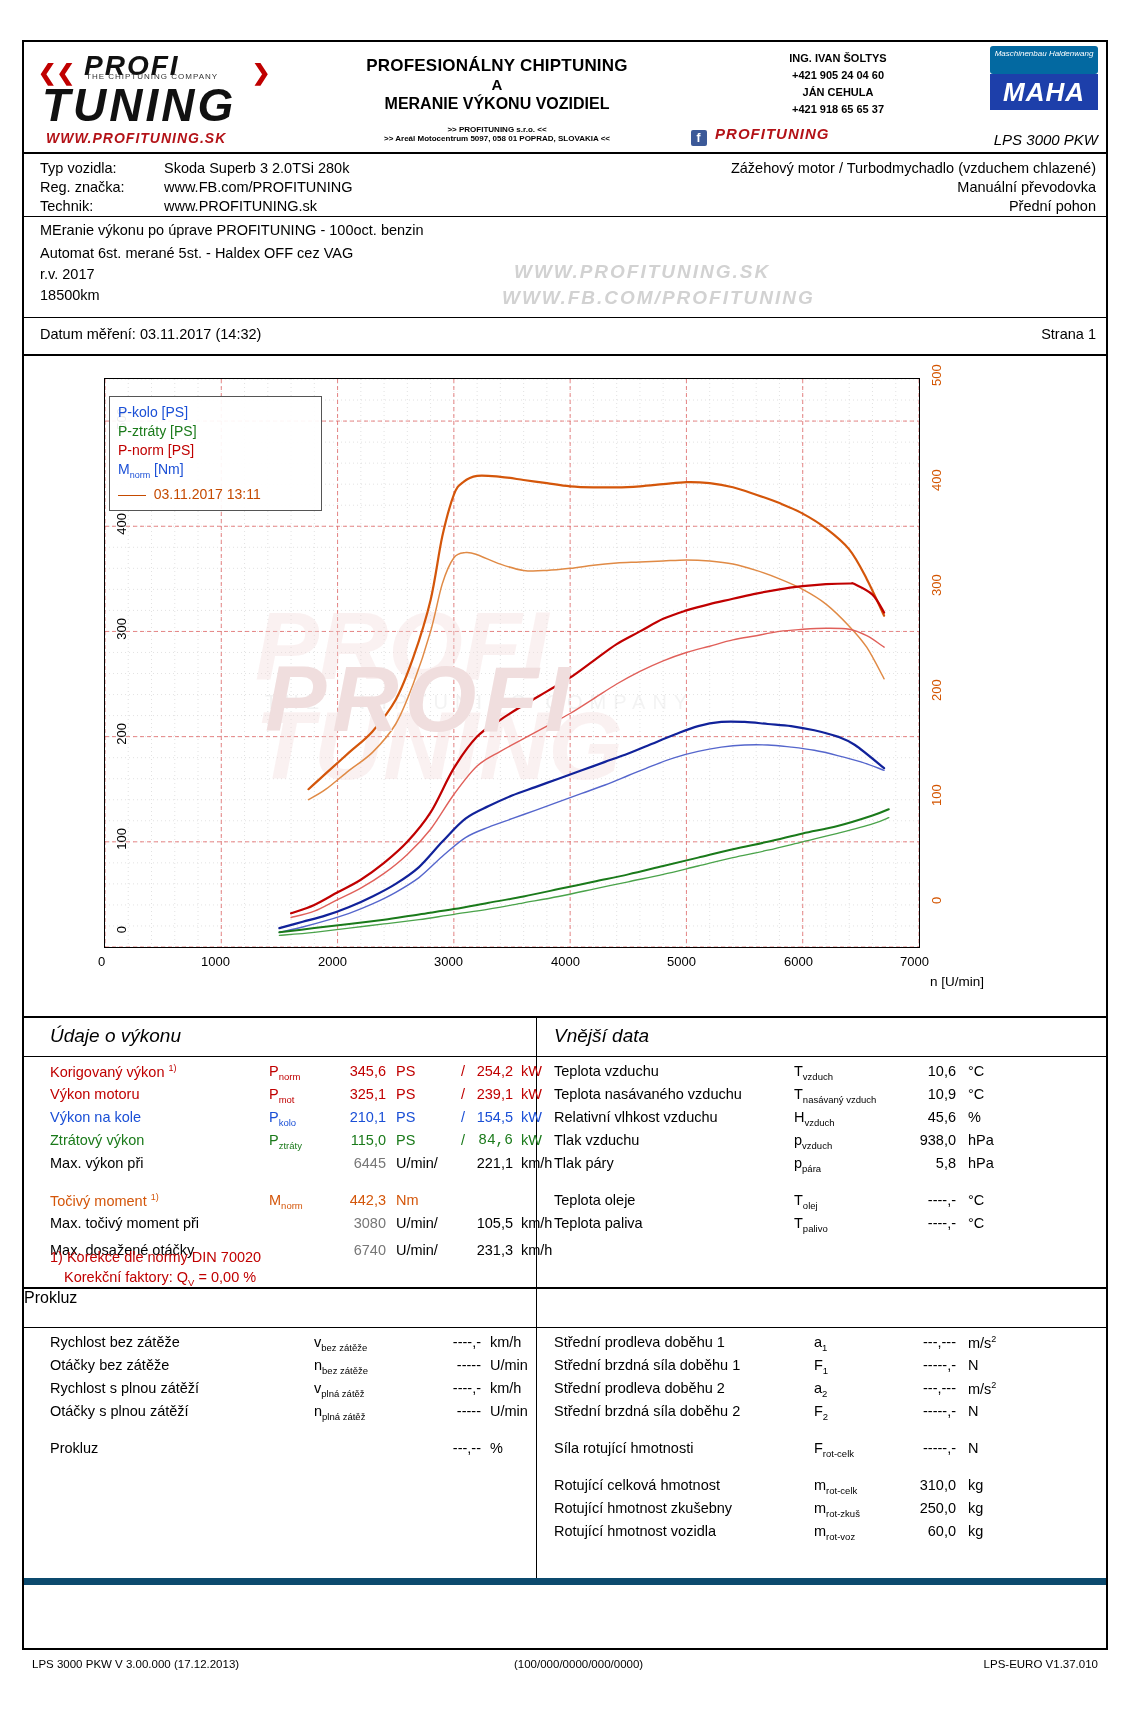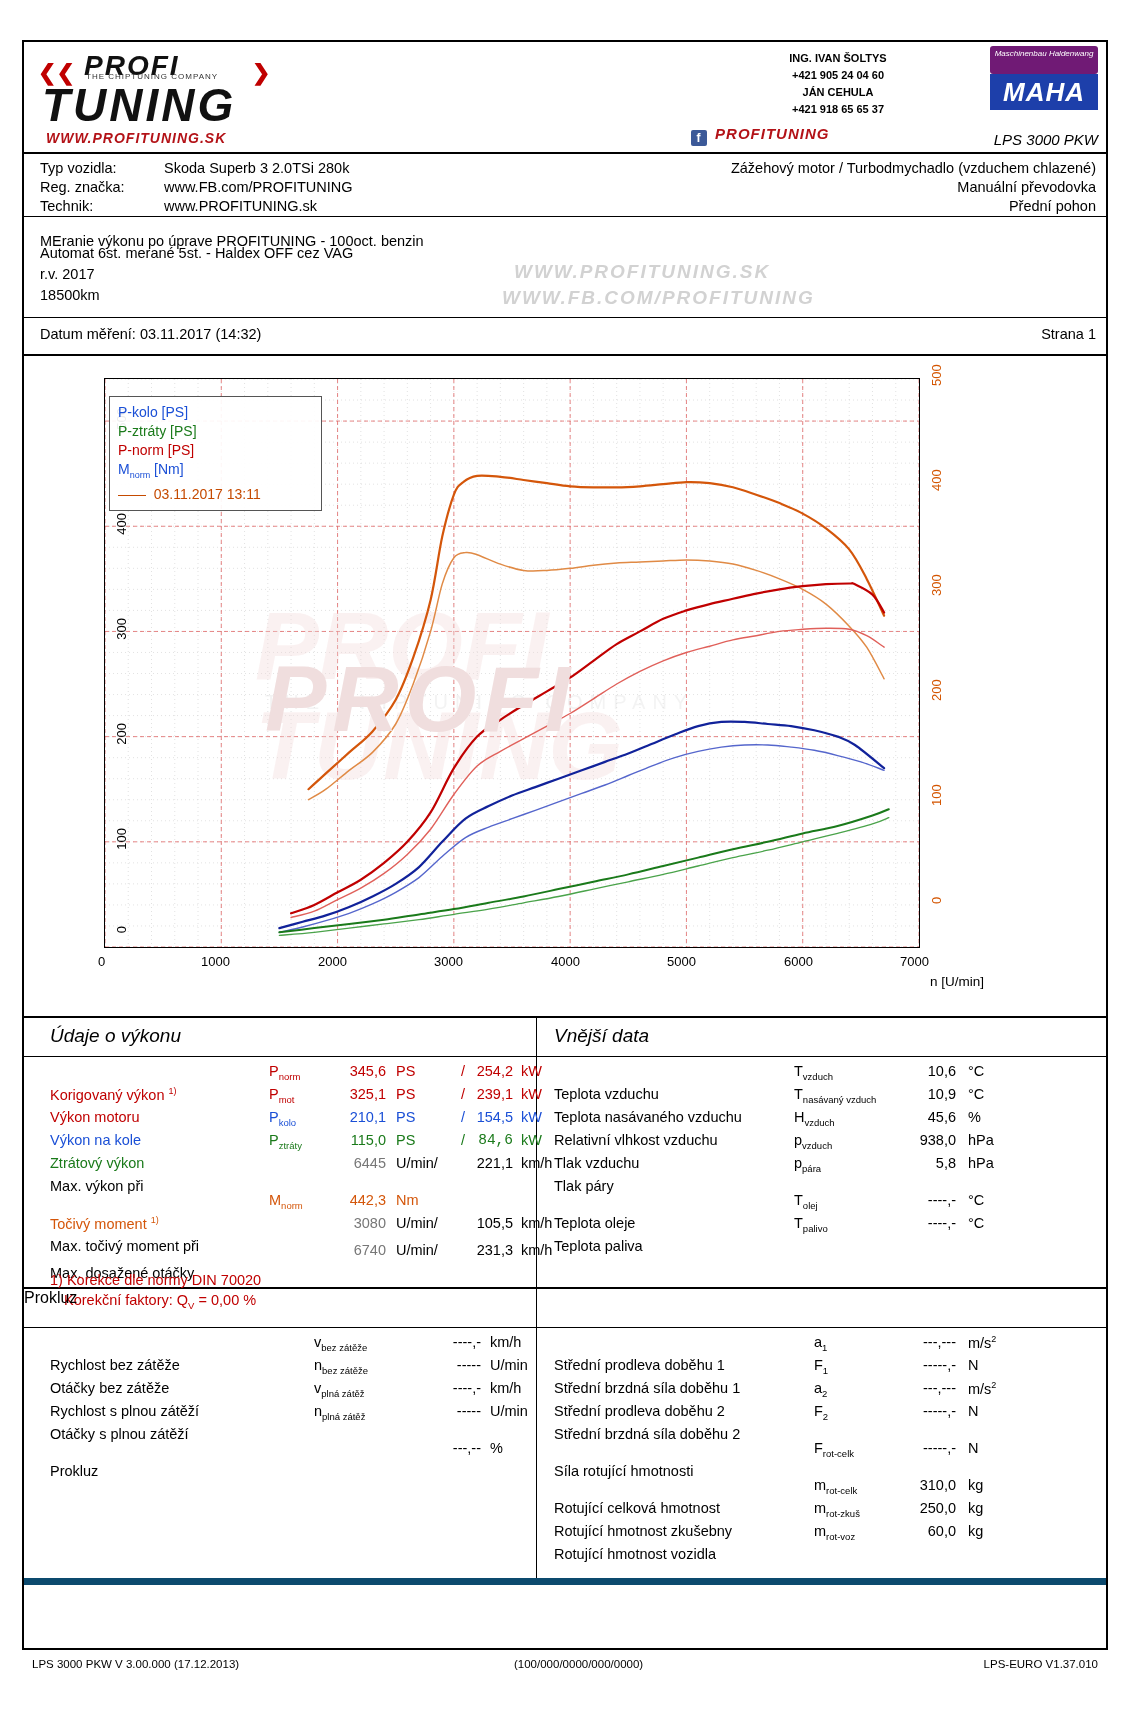--- a/index.html
+++ b/index.html
@@ -19,21 +19,21 @@
   .hdr-mid{position:absolute;left:292px;top:0;width:362px;height:108px;text-align:center;}
   .hdr-mid .l1{margin-top:14px;font-size:17px;font-weight:bold;letter-spacing:.2px;}
   .hdr-mid .l2{font-size:15px;font-weight:bold;}
   .hdr-mid .l3{margin-top:2px;font-size:16px;font-weight:bold;}
   .hdr-mid .l4{margin-top:12px;font-size:8px;font-weight:bold;}
   .hdr-mid .l5{font-size:8px;font-weight:bold;}
 
   .hdr-right{position:absolute;left:656px;top:0;right:0;height:108px;}
   .hdr-right .c{text-align:center;font-size:11px;font-weight:bold;line-height:17px;padding-top:8px;padding-right:110px;}
   .maha{position:absolute;right:8px;top:4px;width:108px;height:76px;}
-  .maha .top{position:absolute;left:0;top:0;width:108px;height:28px;background:#701a75;border-radius:3px;color:#fff;font-size:8px;text-align:center;line-height:10px;padding-top:3px;box-sizing:border-box;font-style:italic;}
+  .maha .top{position:absolute;left:0;top:0;width:108px;height:28px;background:#0369a1;border-radius:3px;color:#fff;font-size:8px;text-align:center;line-height:10px;padding-top:3px;box-sizing:border-box;font-style:italic;}
   .maha .bot{position:absolute;left:0;top:28px;width:108px;height:36px;background:#1d3faa;color:#fff;font-size:26px;font-weight:bold;font-style:italic;text-align:center;line-height:36px;letter-spacing:1px;}
   .fbrow{position:absolute;left:0;bottom:4px;width:100%;text-align:center;}
   .fb-ic{display:inline-block;width:16px;height:16px;background:#3b5998;color:#fff;font-size:12px;font-weight:bold;text-align:center;line-height:16px;vertical-align:-3px;border-radius:2px;}
   .fb-tx{display:inline-block;font-size:15px;font-weight:bold;font-style:italic;color:#b31217;letter-spacing:1px;margin-left:4px;}
   .lps{position:absolute;right:8px;bottom:2px;font-size:15px;font-style:italic;}
 
   
   .info1{position:relative;height:62px;border-bottom:1px solid #000;}
   .info1 .lbl{position:absolute;font-size:14.5px;}
   .info1 .val{position:absolute;font-size:14.5px;}
@@ -63,21 +63,21 @@
   .legend sub{font-size:9px;}
   .wm-big{position:absolute;left:180px;top:310px;font-size:92px;font-weight:bold;font-style:italic;color:#f0dede;letter-spacing:6px;line-height:80px;pointer-events:none;}
 
   
   .tblhdr{position:relative;height:38px;border-bottom:1px solid #000;}
   .tblhdr .t{position:absolute;top:7px;font-size:19px;font-style:italic;}
   .vdiv{position:absolute;top:0;bottom:0;width:0;border-left:1px solid #000;}
   .blockA{position:relative;height:230px;border-bottom:2px solid #000;}
   .blockB{position:relative;height:38px;border-bottom:1px solid #000;}
   .blockC{position:relative;height:250px;border-bottom:7px solid #0c4a6e;}
-  .row{position:absolute;font-size:14.5px;white-space:nowrap;margin-top:23px;}
+  .row{position:absolute;font-size:14.5px;white-space:nowrap;}
   .sym{position:absolute;font-size:14.5px;}
   .sym sub{font-size:9.5px;}
   .num{position:absolute;font-size:14.5px;text-align:right;}
   .unit{position:absolute;font-size:14.5px;}
   .gray{color:#777;}
   .red{color:#c00000;}
   .foot{position:absolute;left:0;right:0;bottom:-30px;height:20px;}
   .ftl{position:absolute;left:0;top:0;font-size:11.5px;}
   .ftc{position:absolute;left:490px;top:0;font-size:11.5px;}
   .ftr{position:absolute;right:0;top:0;font-size:11.5px;}
@@ -92,20 +92,27 @@
   <div class="hdr">
     <div class="logo-box">
       <div class="chev" style="left:14px;top:18px;font-size:22px;">❮❮</div>
       <div class="chev" style="left:228px;top:18px;font-size:22px;">❯</div>
       <div class="logo-profi">PROFI</div>
       <div class="logo-sub">THE CHIPTUNING COMPANY</div>
       <div class="logo-tuning">TUNING</div>
       <div class="logo-www">WWW.PROFITUNING.SK</div>
     </div>
 
+    <div class="hdr-mid">
+      <div class="l1">PROFESIONÁLNY CHIPTUNING</div>
+      <div class="l2">A</div>
+      <div class="l3">MERANIE VÝKONU VOZIDIEL</div>
+      <div class="l4">&gt;&gt; PROFITUNING s.r.o. &lt;&lt;</div>
+      <div class="l5">&gt;&gt; Areál Motocentrum 5097, 058 01 POPRAD, SLOVAKIA &lt;&lt;</div>
+    </div>
 
     <div class="hdr-right">
       <div class="c">
         <div>ING. IVAN ŠOLTYS</div>
         <div>+421 905 24 04 60</div>
         <div>JÁN CEHULA</div>
         <div>+421 918 65 65 37</div>
       </div>
       <div class="maha">
         <div class="top">Maschinenbau Haldenwang</div>
@@ -125,21 +132,21 @@
     <div class="lbl" style="left:16px;top:25px;">Reg. značka:</div>
     <div class="val" style="left:140px;top:25px;">www.FB.com/PROFITUNING</div>
     <div class="lbl" style="left:16px;top:44px;">Technik:</div>
     <div class="val" style="left:140px;top:44px;">www.PROFITUNING.sk</div>
     <div class="right" style="top:6px;">Zážehový motor / Turbodmychadlo (vzduchem chlazené)</div>
     <div class="right" style="top:25px;">Manuální převodovka</div>
     <div class="right" style="top:44px;">Přední pohon</div>
   </div>
 
   <div class="info2">
-    <div class="ln" style="top:16px;">MEranie výkonu po úprave PROFITUNING  - 100oct. benzin</div>
+    <div class="ln" style="top:5px;">MEranie výkonu po úprave PROFITUNING  - 100oct. benzin</div>
     <div class="ln" style="top:28px;">Automat 6st. merané 5st. - Haldex OFF cez VAG</div>
     <div class="ln" style="top:49px;">r.v. 2017</div>
     <div class="ln" style="top:70px;">18500km</div>
     <div class="wm-www" style="top:44px;">WWW.PROFITUNING.SK</div>
     <div class="wm-www" style="top:70px;left:478px;">WWW.FB.COM/PROFITUNING</div>
   </div>
 
   <div class="info3">
     <div class="d">Datum měření: 03.11.2017 (14:32)</div>
     <div class="s">Strana 1</div>

